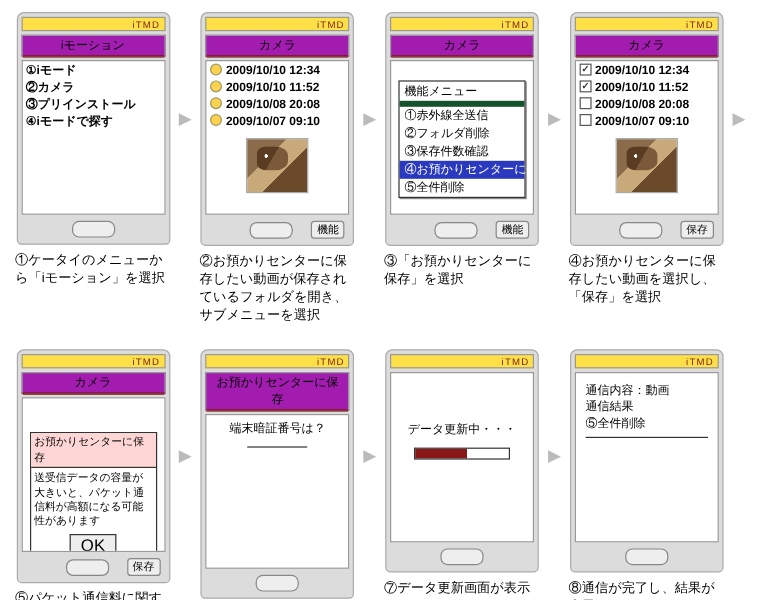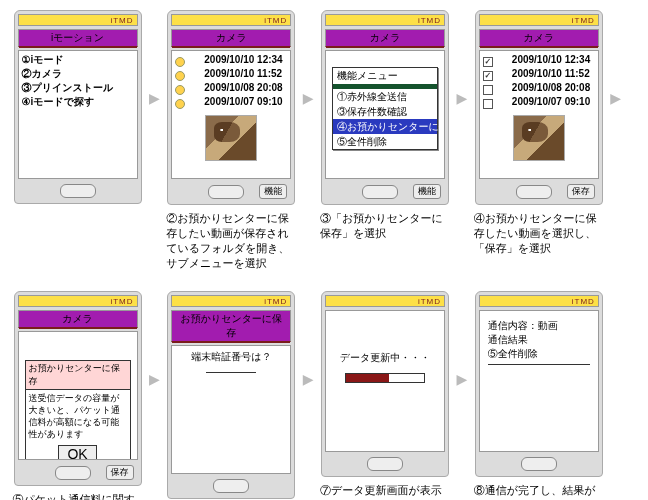--- a/index.html
+++ b/index.html
@@ -66,21 +66,21 @@
   }
   .titlebar::after{
     content:"";
     position:absolute;
     left:0; right:0; bottom:-2px;
     height:1px;
     background:#7a1c1c;
   }
   .menu-list, .file-list { list-style: none; margin: 0; padding: 2px 3px; font-weight: bold; }
   .menu-list li, .file-list li { font-size: 10px; line-height: 14px; white-space: nowrap; }
-  .file-list li { display:flex; align-items:flex-end; gap:19px;}
+  .file-list li { display:flex; align-items:flex-start; gap:3px;}
   .bullet { display:inline-block; width:8px; height:8px; border-radius:50%; background:#ffd24d; border:1px solid #996; flex-shrink:0;}
   .check { display:inline-block; width:8px; height:8px; border:1px solid #555; font-size:8px; line-height:8px; text-align:center; flex-shrink:0; color:#333;}
   .checked::before{content:"✓";}
   .thumb {
     margin: 4px auto;
     width: 50px; height: 44px;
     border:1px solid #aaa;
     background:
       linear-gradient(135deg, #8a6b4a 0 35%, #c7a97a 35% 60%, #6a4a2a 60% 100%);
     position:relative;
@@ -199,20 +199,21 @@
             <li>③プリインストール</li>
             <li>④iモードで探す</li>
           </ul>
         </div>
         <div class="softkeys">
           <span class="spacer"></span>
           <span class="softkey-center"></span>
           <span class="spacer"></span>
         </div>
       </div>
+      <div class="caption">①ケータイのメニューから「iモーション」を選択</div>
     </div>
 
     <div class="arrow">▶</div>
 
     <div class="cell">
       <div class="phone">
         <div class="statusbar">
             <span>iTMD</span>
           </div>
         <div class="titlebar">カメラ</div>
@@ -252,20 +253,21 @@
       <div class="phone">
         <div class="statusbar">
             <span>iTMD</span>
           </div>
         <div class="titlebar">カメラ</div>
         <div class="screen body">
           <div class="submenu">
             <div class="submenu-title">機能メニュー</div>
             <ul>
               <li>①赤外線全送信</li>
+              <li>②フォルダ削除</li>
               <li>③保存件数確認</li>
               <li class="sel">④お預かりセンターに保存</li>
               <li>⑤全件削除</li>
             </ul>
           </div>
         </div>
         <div class="softkeys">
           <span class="spacer"></span>
           <span class="softkey-center"></span>
           <span class="softkey-right">機能</span>

